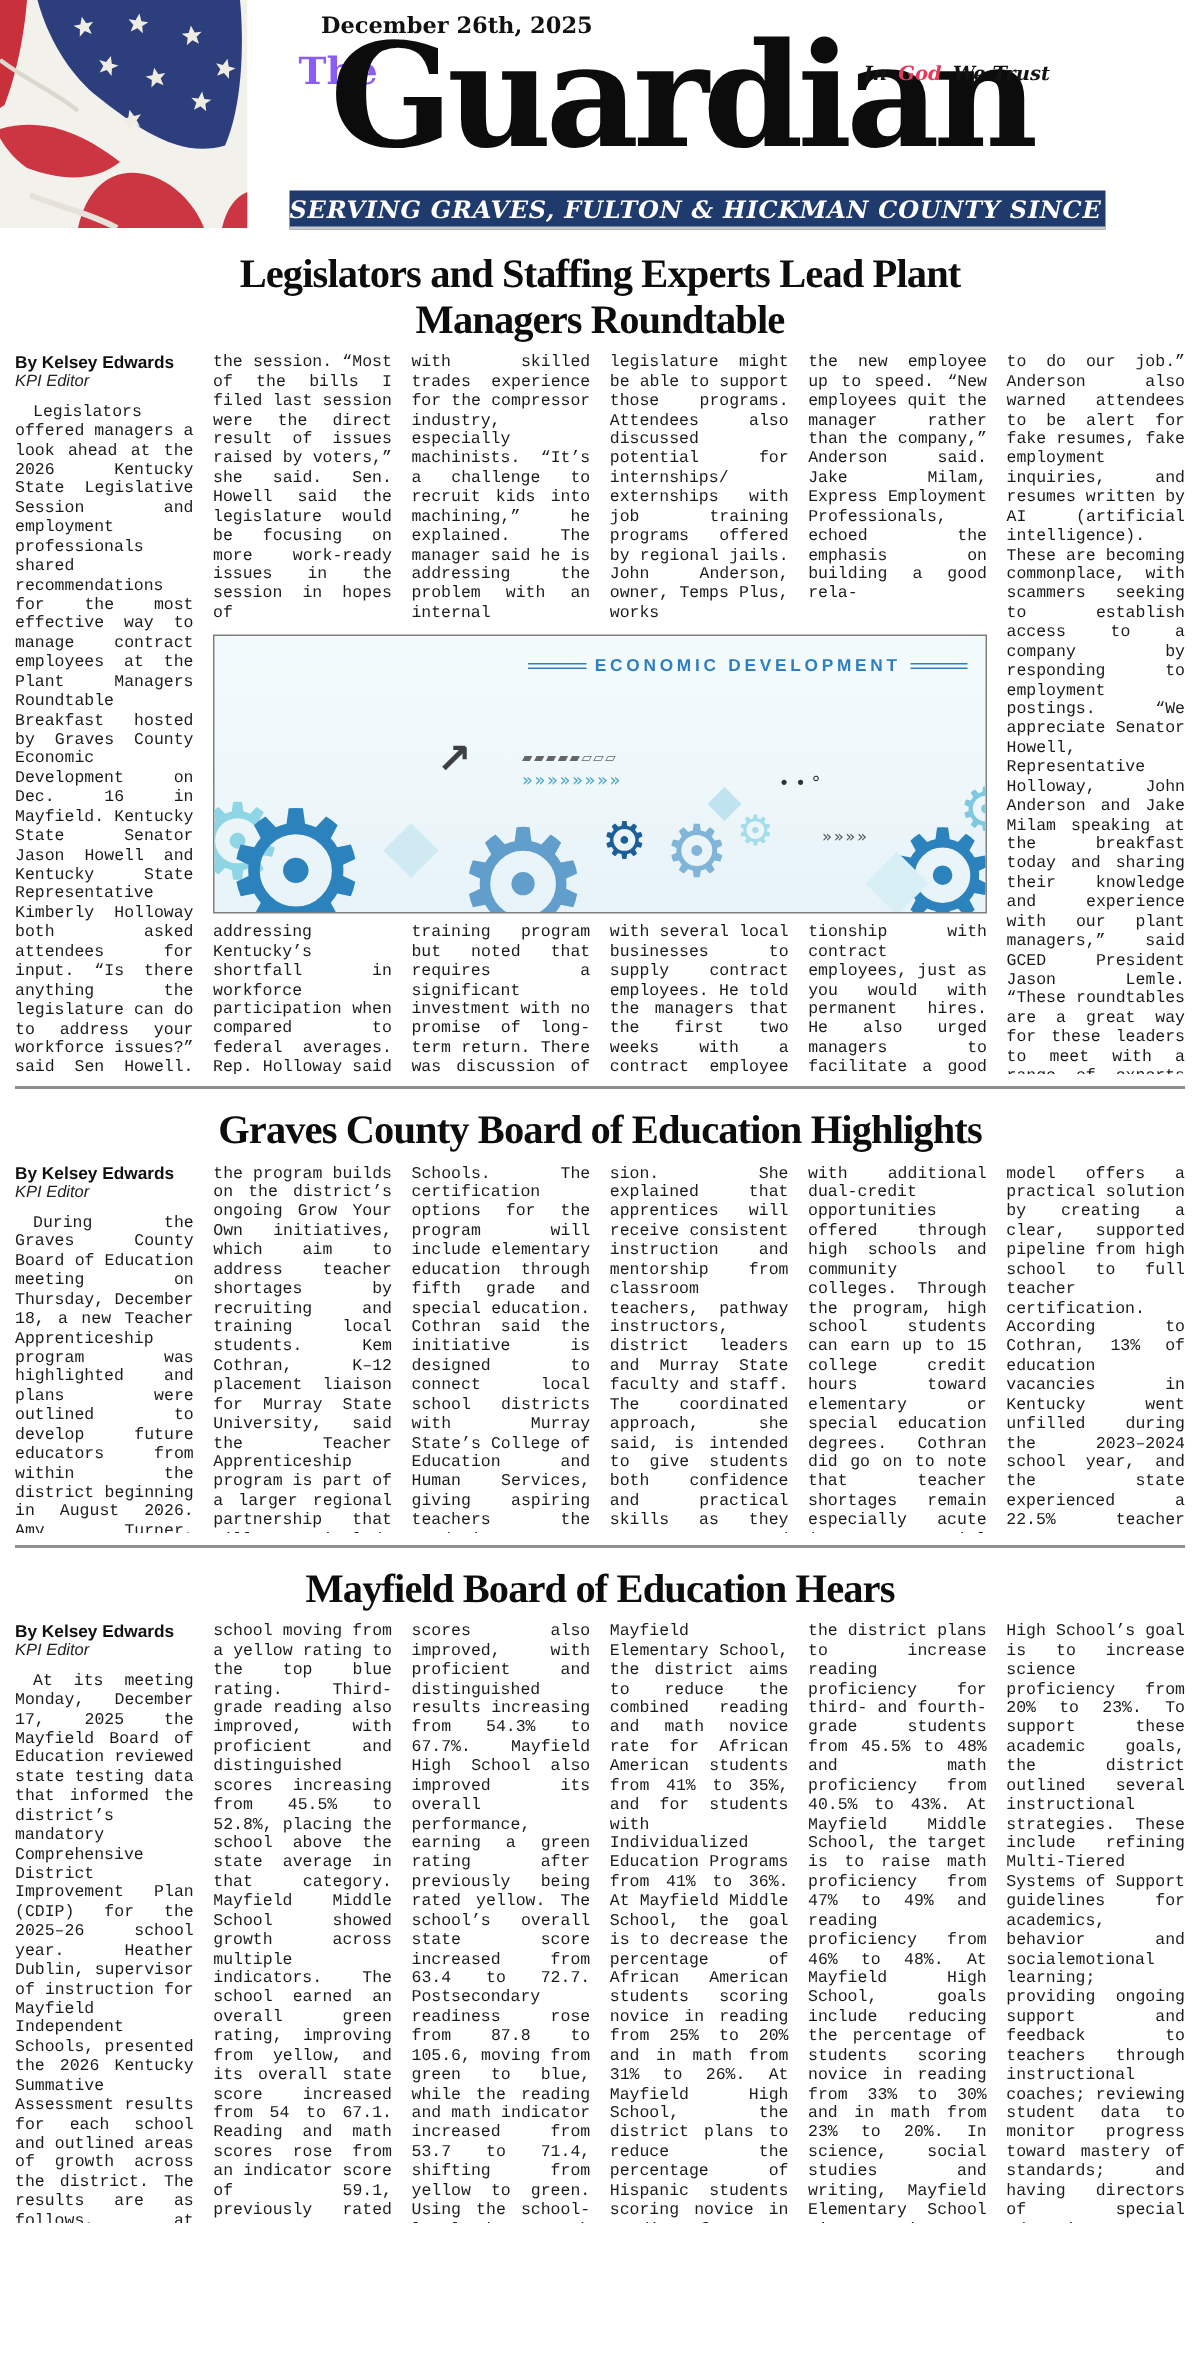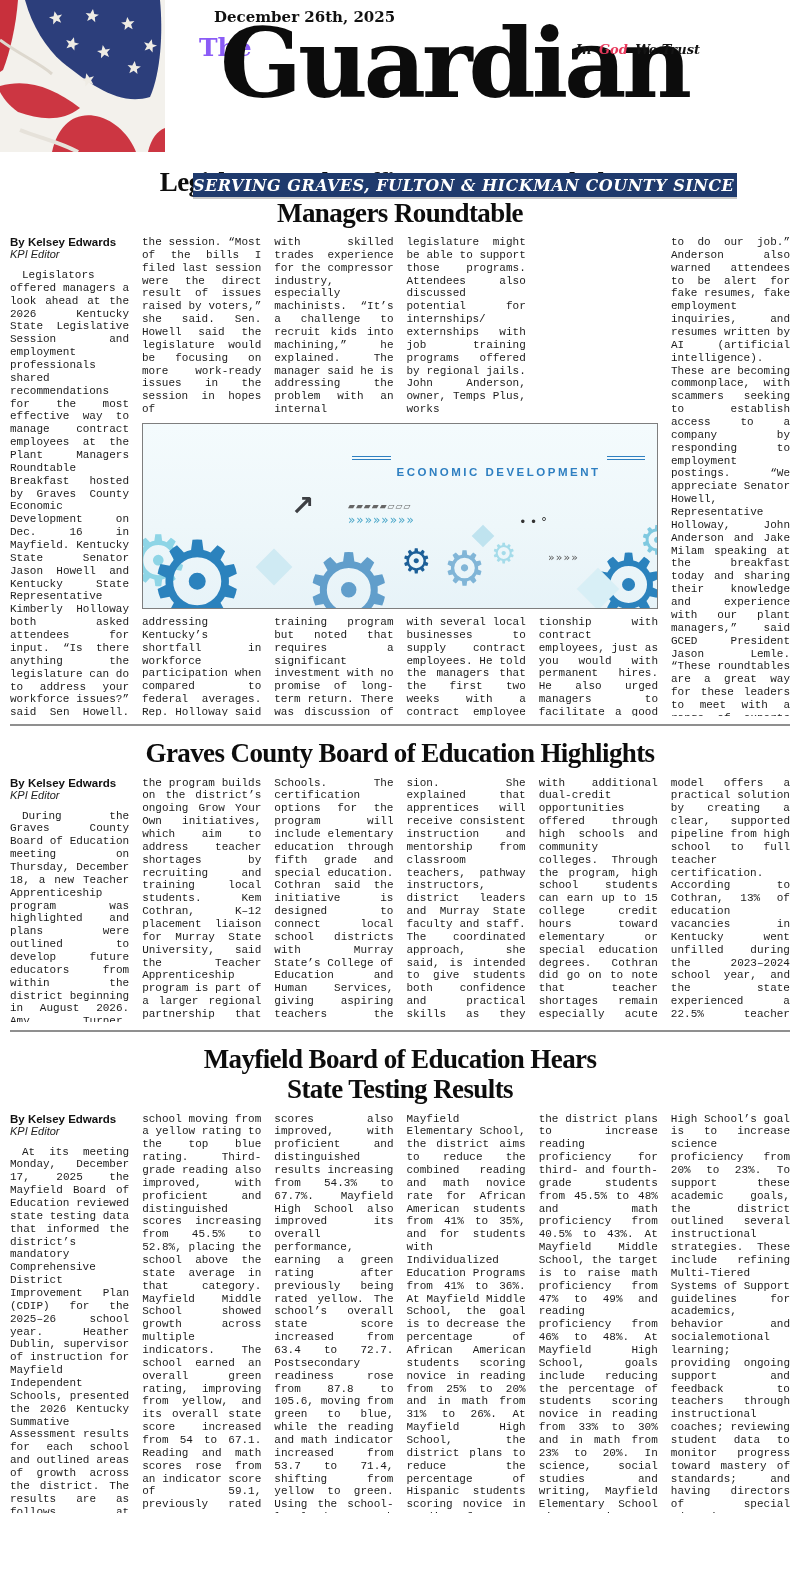--- a/index.html
+++ b/index.html
@@ -18,21 +18,21 @@
     font:600 25px "DejaVu Serif", serif; color:#8b5cf6; }
   .mh-title { position:absolute; left:220px; top:14px;
     font:bold 96px "DejaVu Serif", serif; letter-spacing:-4px;
     line-height:1.05; color:#0c0c0c; }
   .mh-motto { position:absolute; right:100px; top:42px;
     font:bold italic 13px "DejaVu Serif", serif; color:#141414; white-space:nowrap; }
   .mh-motto .accent { color:var(--motto_accent, #e8395c); margin:0 3px; }
   .mh-banner { position:absolute; left:193px; top:127px; width:544px; height:26px;
     background:var(--banner_bg, #1f3a6d); border-bottom:2px solid #c9c9c9;
     color:#fff; font:bold italic 16px "DejaVu Serif", serif;
-    letter-spacing:0.5px; text-align:center; line-height:25px; white-space:nowrap;margin-top:46px; }
+    letter-spacing:0.5px; text-align:center; line-height:25px; white-space:nowrap; }
 
   
   .article { padding:0 10px; }
   .headline { text-align:center; margin:12px 0 8px;
     font-family:"Liberation Sans", sans-serif; font-weight:bold; color:#0d0d0d; }
   .headline span { display:block; white-space:nowrap;
     font-size:27px; line-height:1.13; letter-spacing:-0.6px;font-family:Liberation Serif, serif; }
   .byline { margin-bottom:9px; }
   .byline .by { font:bold 11.5px "Liberation Sans", sans-serif; color:#111; }
   .byline .role { font:italic 11px "Liberation Sans", sans-serif; color:#222; }
@@ -53,21 +53,21 @@
     background:linear-gradient(180deg,#f4fbfd 0%, #eef7fa 55%, #e7f3f8 100%); }
 
   
   .gced-logo { position:absolute; top:12px; right:12px; width:57%; text-align:center; }
   .gced-title { font:bold 27px "Liberation Sans", sans-serif; letter-spacing:1px;
     color:var(--logo_blue, #2e7fc1); white-space:nowrap; }
   .gced-sub { display:flex; align-items:center; gap:6px; margin-top:2px; }
   .gced-sub .line { flex:1; height:4px; border-top:1px solid var(--logo_blue,#2e7fc1);
     border-bottom:1px solid var(--logo_blue,#2e7fc1); }
   .gced-subtext { font:bold 11.5px "Liberation Sans", sans-serif; letter-spacing:2.5px;
-    color:var(--logo_blue, #2e7fc1); white-space:nowrap;margin-top:28px; }
+    color:var(--logo_blue, #2e7fc1); white-space:nowrap; }
   .deco { position:absolute; font-family:"DejaVu Sans", sans-serif; line-height:1; }
   .sq { position:absolute; }
 
   
   .cols6 { display:grid; grid-template-columns:repeat(6,1fr); column-gap:13px; }
   .a2-body { height:245px; overflow:hidden; }
   .a3-body { height:400px; overflow:hidden; }
 </style>
 </head>
 <body>
@@ -116,20 +116,21 @@
       <div class="byline">
         <div class="by">By Kelsey Edwards</div>
         <div class="role">KPI Editor</div>
       </div>
       <p class="coltext lead">Legislators offered managers a look ahead at the 2026 Kentucky State Legislative Session and employment professionals shared recommendations for the most effective way to manage contract employees at the Plant Managers Roundtable Breakfast hosted by Graves County Economic Development on Dec. 16 in Mayfield. Kentucky State Senator Jason Howell and Kentucky State Representative Kimberly Holloway both asked attendees for input. “Is there anything the legislature can do to address your workforce issues?” said Sen Howell. Rep. Holloway noted that she welcomes feedback from her constituents and distributed a survey for roundtable participants to complete and return ahead of</p>
     </div>
     <div class="a1-mid">
       <p class="coltext t">the session. “Most of the bills I filed last session were the direct result of issues raised by voters,” she said. Sen. Howell said the legislature would be focusing on more work-ready issues in the session in hopes of</p>
       <p class="coltext t">with skilled trades experience for the compressor industry, especially machinists. “It’s a challenge to recruit kids into machining,” he explained. The manager said he is addressing the problem with an internal</p>
       <p class="coltext t">legislature might be able to support those programs. Attendees also discussed potential for internships/ externships with job training programs offered by regional jails. John Anderson, owner, Temps Plus, works</p>
+      <p class="coltext t">the new employee up to speed. “New employees quit the manager rather than the company,” Anderson said. Jake Milam, Express Employment Professionals, echoed the emphasis on building a good rela-</p>
 
       <div class="photo">
         <div class="gced-logo">
           <div class="gced-sub">
             <span class="line"></span>
             <span class="gced-subtext">ECONOMIC DEVELOPMENT</span>
             <span class="line"></span>
           </div>
         </div>
         <span class="deco" style="left:-16px; bottom:12px; font-size:70px; color:#8ed5e6;">⚙</span>
@@ -181,21 +182,20 @@
     <p class="coltext">with additional dual-credit opportunities offered through high schools and community colleges. Through the program, high school students can earn up to 15 college credit hours toward elementary or special education degrees. Cothran did go on to note that teacher shortages remain especially acute in special education, math, science and early childhood development. She said the apprenticeship</p>
     <p class="coltext">model offers a practical solution by creating a clear, supported pipeline from high school to full teacher certification. According to Cothran, 13% of education vacancies in Kentucky went unfilled during the 2023–2024 school year, and the state experienced a 22.5% teacher turnover rate during that same period.</p>
   </div>
 </section>
 
 <hr class="rule">
 
 <section class="article">
   <h1 class="headline">
     <span>Mayfield Board of Education Hears</span>
-    <span>State Testing Results</span>
   </h1>
   <div class="cols6 a3-body">
     <div>
       <div class="byline">
         <div class="by">By Kelsey Edwards</div>
         <div class="role">KPI Editor</div>
       </div>
       <p class="coltext lead">At its meeting Monday, December 17, 2025 the Mayfield Board of Education reviewed state testing data that informed the district’s mandatory Comprehensive District Improvement Plan (CDIP) for the 2025–26 school year. Heather Dublin, supervisor of instruction for Mayfield Independent Schools, presented the 2026 Kentucky Summative Assessment results for each school and outlined areas of growth across the district. The results are as follows, at Mayfield Elementary School, English learner progress rose significantly, with the indicator score increasing from 54.2 to 84.4 and the</p>
     </div>
     <p class="coltext">school moving from a yellow rating to the top blue rating. Third-grade reading also improved, with proficient and distinguished scores increasing from 45.5% to 52.8%, placing the school above the state average in that category. Mayfield Middle School showed growth across multiple indicators. The school earned an overall green rating, improving from yellow, and its overall state score increased from 54 to 67.1. Reading and math scores rose from an indicator score of 59.1, previously rated orange, to 67.8, earning a green rating. The science, social studies and writing indicator increased from 52.6 to 69.4, moving from orange to blue. On-demand writing</p>

